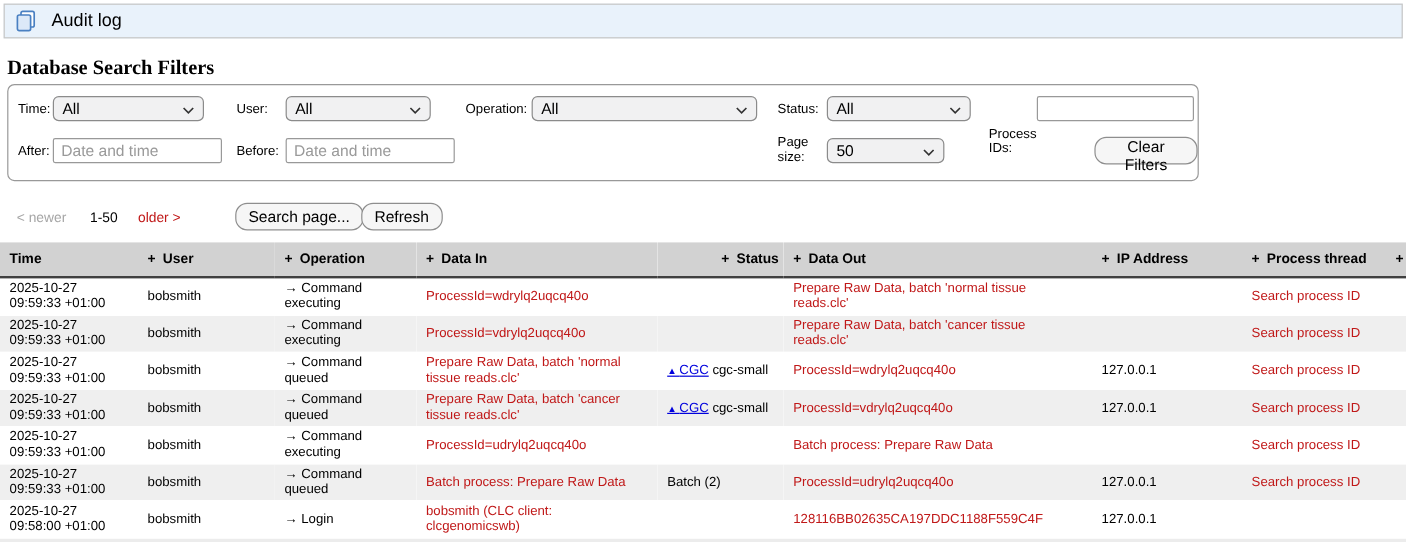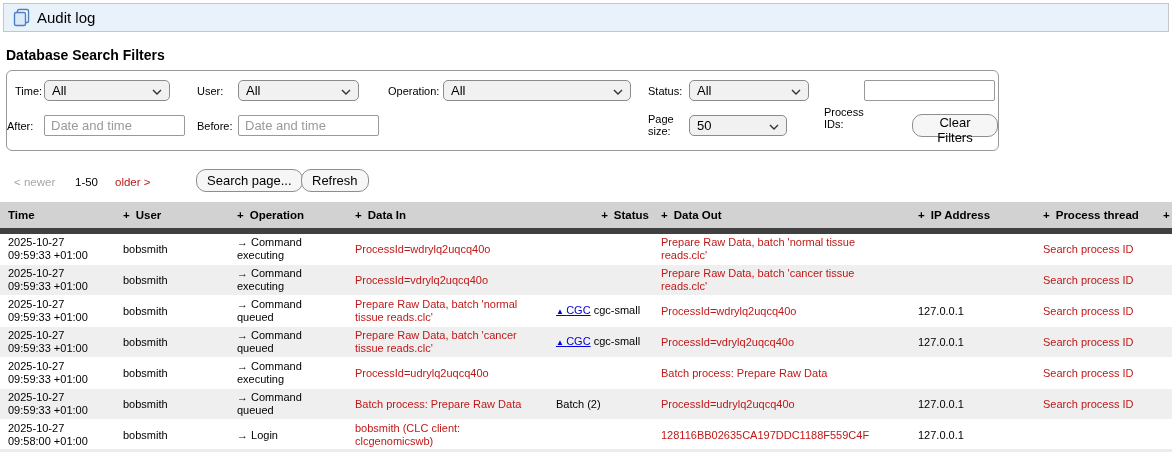--- a/index.html
+++ b/index.html
@@ -7,24 +7,24 @@
     --header-gray:#d2d2d2; --row-alt:#efefef; --muted:#a6a6a6;
   }
   *{box-sizing:border-box;}
   html,body{margin:0;padding:0;}
   body{
     width:1172px;height:452px;position:relative;background:#fff;
     font-family:"Liberation Sans","DejaVu Sans",sans-serif;color:#000;overflow:hidden;
   }
   
   .titlebar{position:absolute;left:3px;top:3px;width:1166px;height:29px;background:var(--titlebar-bg);
-    border:1px solid var(--titlebar-border);display:flex;align-items:center;gap:7px;padding:0 9px;}
+    border:1px solid var(--titlebar-border);display:flex;align-items:center;gap:13px;padding:0 9px;}
   .titlebar .title{font-size:15px;}
   
-  .section-title{position:absolute;left:6px;top:47px;font-size:14px;font-weight:bold;}
+  .section-title{position:absolute;left:6px;top:47px;font-size:17px;font-weight:bold;font-family:Liberation Serif, serif;}
   
   .filter-panel{position:absolute;left:6px;top:70px;width:993px;height:81px;border:1px solid #999;
     border-radius:6px;background:#fff;}
   .flabel{position:absolute;font-size:11px;line-height:12px;}
   .fselect{position:absolute;height:21px;background:#f1f1f2;border:1px solid #8b8b8b;border-radius:5px;
     display:flex;align-items:center;justify-content:space-between;padding:0 7px;font-size:13px;cursor:default;}
   .finput{position:absolute;height:21px;border:1px solid #999;border-radius:2px;font-size:13px;
     padding:0 6px;font-family:"Liberation Sans","DejaVu Sans",sans-serif;background:#fff;}
   .finput::placeholder{color:#9a9a9a;}
   .btn{position:absolute;height:23px;background:#f6f6f6;border:1px solid #8e8e8e;border-radius:10px;
@@ -32,21 +32,21 @@
   
   .pag{position:absolute;font-size:11.5px;top:176px;}
   .pag-newer{left:14px;color:var(--muted);}
   .pag-range{left:75px;color:#000;}
   .pag-older{left:115px;color:var(--red);cursor:pointer;}
   .btn-search{left:196px;top:169px;}
   .btn-refresh{left:301px;top:169px;}
   
   table.audit{position:absolute;left:0;top:202px;width:1172px;border-collapse:collapse;table-layout:fixed;}
   table.audit th{background:var(--header-gray);font-size:11.5px;font-weight:bold;text-align:left;
-    height:29px;padding:0 4px 0 8px;border-bottom:6px solid #404040;white-space:nowrap;overflow:hidden;}
+    height:29px;padding:0 4px 0 8px;border-bottom:2px solid #404040;white-space:nowrap;overflow:hidden;}
   table.audit th .plus{font-weight:bold;margin-right:6px;}
   table.audit td{font-size:11px;line-height:13px;height:30px;padding:2px 8px;vertical-align:middle;
     border-bottom:1px solid #fff;overflow:hidden;}
   table.audit tbody tr:nth-child(even) td{background:var(--row-alt);}
   .red-link{color:var(--red);cursor:pointer;}
   .cgc-link{color:var(--blue);text-decoration:underline;cursor:pointer;white-space:nowrap;}
   .cgc-ico{font-size:8px;color:var(--blue);}
   .bottom-strip{position:absolute;left:0;top:449px;width:1172px;height:3px;background:#ececec;}
 </style>
 </head>
@@ -93,21 +93,21 @@
   <div class="fselect" style="left:682px;top:9px;width:120px;">
     <span>All</span>
     <span><svg width="10" height="6" viewBox="0 0 10 6">
           <polyline points="1,1 5,5 9,1" fill="none" stroke="#333" stroke-width="1.4"></polyline>
         </svg></span>
   </div>
 
   <span class="flabel" style="left:817px;top:7px;width:42px;margin-top:28px;">Process IDs:</span>
   <input class="finput" style="left: 857px; top: 9px; width: 131px;" value="">
 
-  <span class="flabel" style="left:0;top:49px;text-align:right;">After:</span>
+  <span class="flabel" style="left:8px;top:49px;text-align:right;">After:</span>
   <input class="finput" style="left: 37px; top: 44px; width: 141px;" placeholder="Date and time">
 
   <span class="flabel" style="left:190px;top:49px;">Before:</span>
   <input class="finput" style="left: 231px; top: 44px; width: 141px;" placeholder="Date and time">
 
   <span class="flabel" style="left:641px;top:42px;width:32px;">Page size:</span>
   <div class="fselect" style="left:682px;top:44px;width:98px;">
     <span>50</span>
     <span><svg width="10" height="6" viewBox="0 0 10 6">
           <polyline points="1,1 5,5 9,1" fill="none" stroke="#333" stroke-width="1.4"></polyline>

